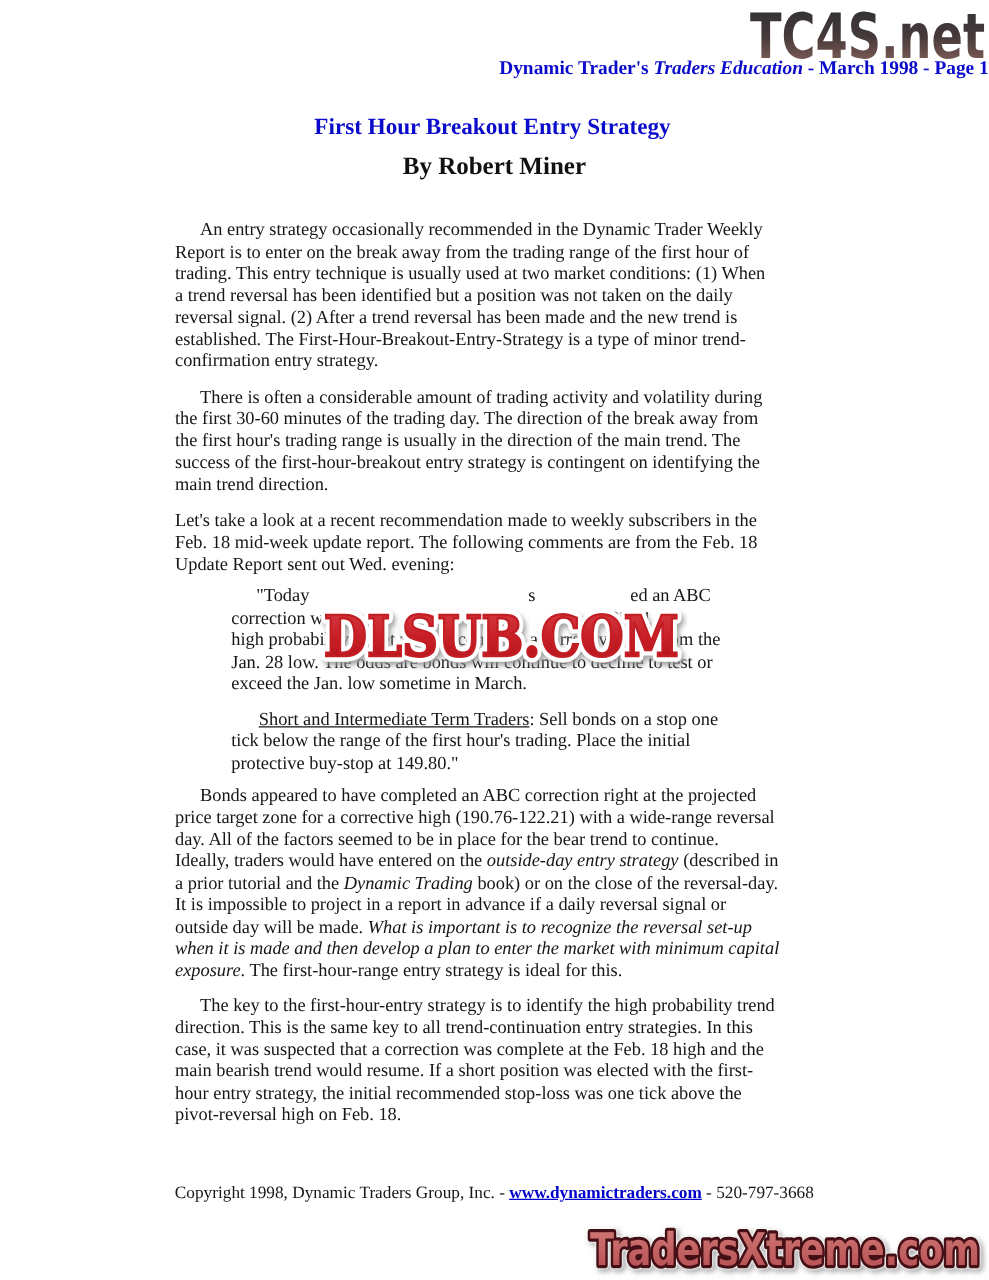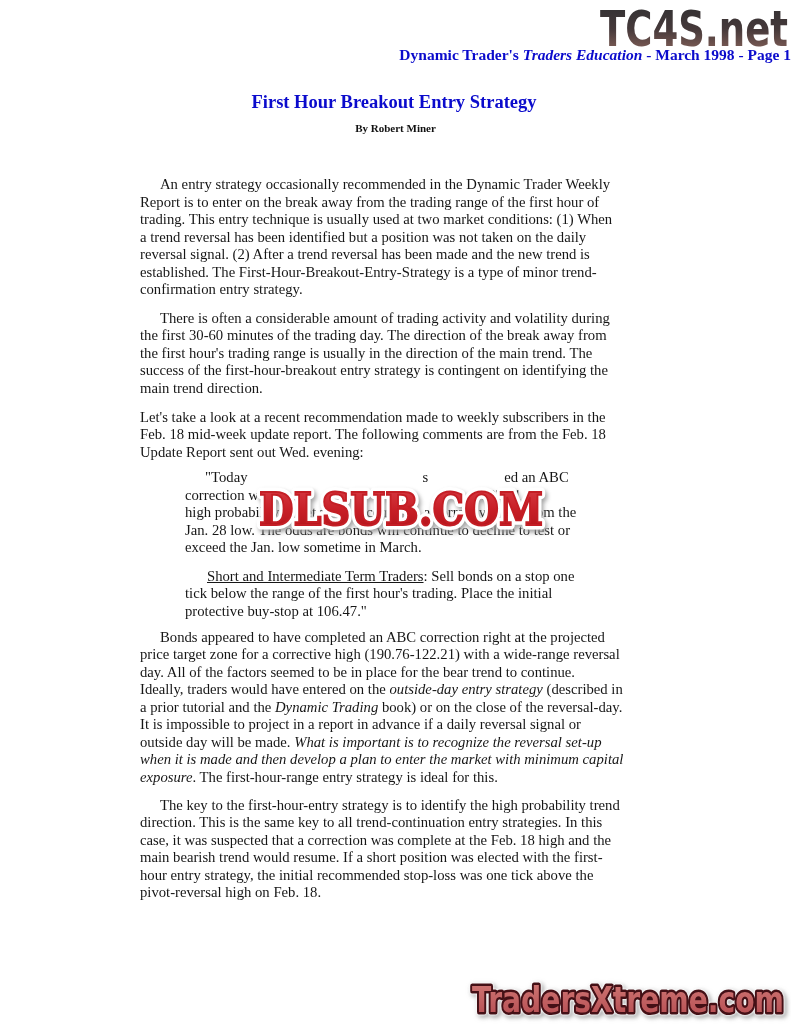--- a/index.html
+++ b/index.html
@@ -12,21 +12,21 @@
   .doc-header {
     position:absolute; top:46px; left:0; width:791px; text-align:right;
     font-size:15.5px; font-weight:bold; color:#0b0bcc;
   }
   .doc-title {
     position:absolute; top:92px; left:0; width:788px; text-align:center;
     font-size:18.5px; font-weight:bold; color:#0b0bcc;
   }
   .doc-byline {
     position:absolute; top:122px; left:0; width:791px; text-align:center;
-    font-size:11px; font-weight:bold; color:#111111;
+    font-size:20px; font-weight:bold; color:#111111;
   }
 
   
   .content {
     position:absolute; top:176px; left:140px; width:560px;
     font-size:14.7px; line-height:17.55px;
   }
   .para { margin:0 0 11px 0; white-space:pre-line; }
   .indent { text-indent:20px; }
   .section-heading {
@@ -112,40 +112,43 @@
         <span>"Today</span><span class="gap gap1"></span><span>s</span><span class="gap gap2"></span><span>ed an ABC</span>
       </div>
       <div class="qline qline2">
         <span>correction w</span><span class="gap gap3"></span><span>122.21</span>
       </div>
       <div class="para qrest">high probability target zone to complete a corrective high from the
 Jan. 28 low. The odds are bonds will continue to decline to test or
 exceed the Jan. low sometime in March.</div>
       <p class="para qp2"><span style="text-decoration: underline;">Short and Intermediate Term Traders</span><span>: Sell bonds on a stop one
 tick below the range of the first hour's trading. Place the initial
-protective buy-stop at 106.47."</span></p>
+protective buy-stop at 149.80."</span></p>
     </div>
 
     <p class="para indent p4"><span>Bonds appeared to have completed an ABC correction right at the projected
 price target zone for a corrective high (190.76-122.21) with a wide-range reversal
 day. All of the factors seemed to be in place for the bear trend to continue.
 Ideally, traders would have entered on the </span><span style="font-style: italic;">outside-day entry strategy</span><span> (described in
 a prior tutorial and the </span><span style="font-style: italic;">Dynamic Trading</span><span> book) or on the close of the reversal-day.
 It is impossible to project in a report in advance if a daily reversal signal or
 outside day will be made. </span><span style="font-style: italic;">What is important is to recognize the reversal set-up
 when it is made and then develop a plan to enter the market with minimum capital
 exposure</span><span>. The first-hour-range entry strategy is ideal for this.</span></p>
     <p class="para indent p5">The key to the first-hour-entry strategy is to identify the high probability trend
 direction. This is the same key to all trend-continuation entry strategies. In this
 case, it was suspected that a correction was complete at the Feb. 18 high and the
 main bearish trend would resume. If a short position was elected with the first-
 hour entry strategy, the initial recommended stop-loss was one tick above the
 pivot-reversal high on Feb. 18.</p>
   </div>
 
+  <div class="footer">
+    <span>Copyright 1998, Dynamic Traders Group, Inc. - </span><a class="footer-link">www.dynamictraders.com</a><span> - 520-797-3668</span>
+  </div>
 
   <svg class="wm-dlsub slab" width="302" height="56" viewBox="0 0 302 56">
     <defs>
       <linearGradient id="dlsub-grad" x1="0" y1="0" x2="0" y2="1">
         <stop offset="0" stop-color="#d94048"></stop>
         <stop offset="0.5" stop-color="#c81f27"></stop>
         <stop offset="1" stop-color="#ad1117"></stop>
       </linearGradient>
     </defs>
     <g>

